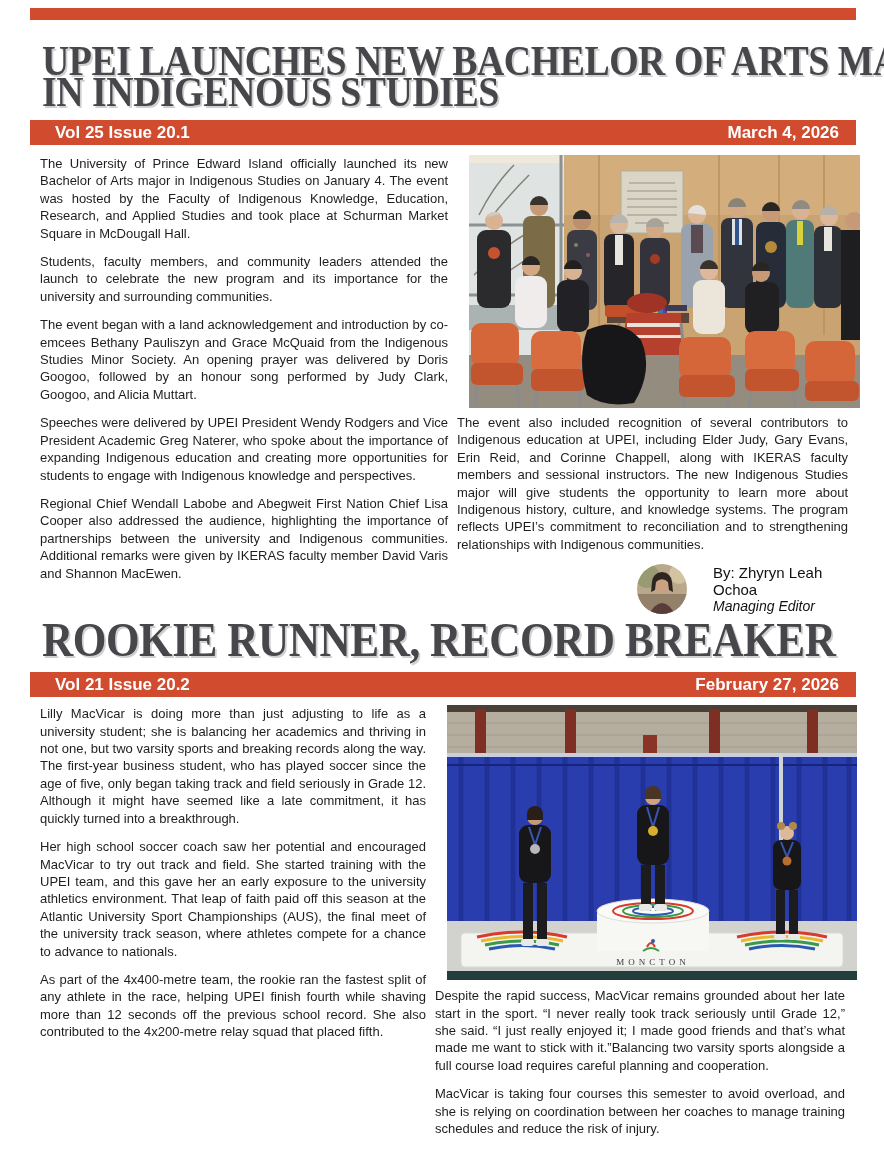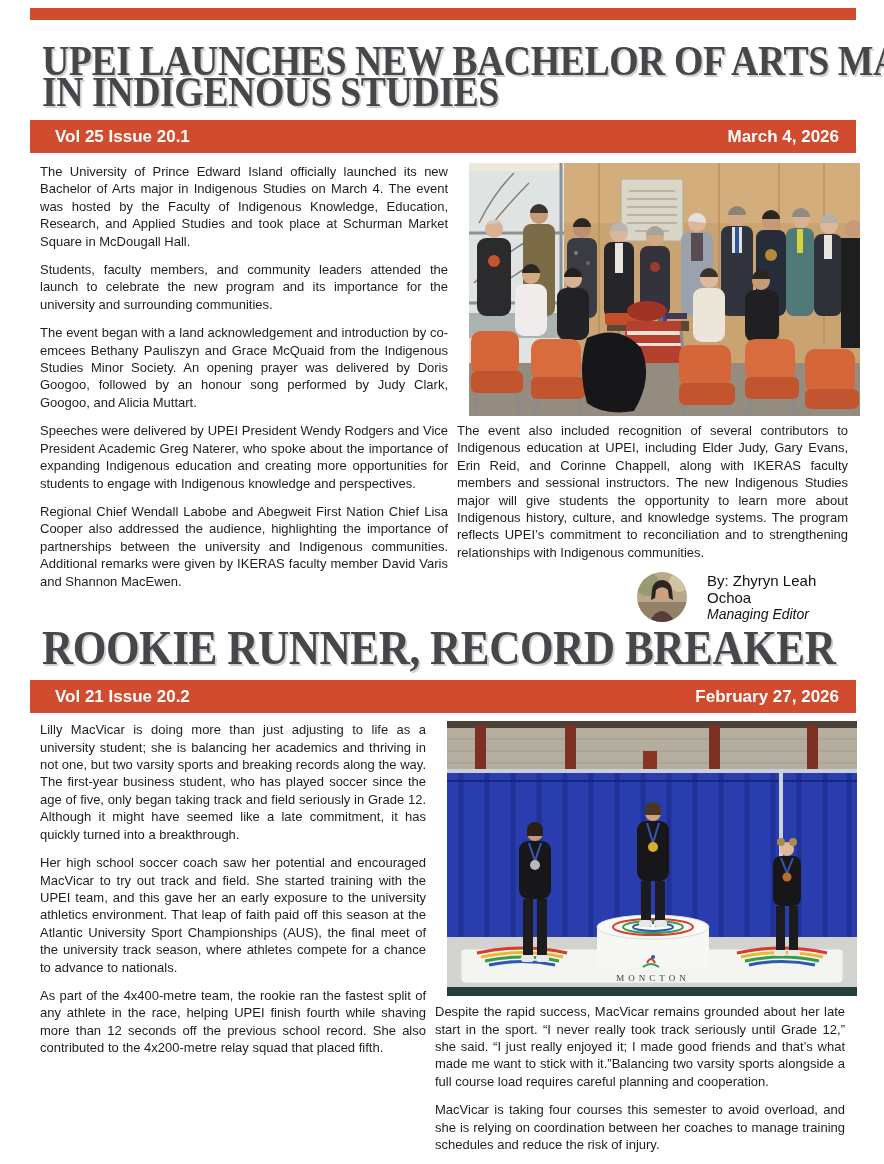--- a/index.html
+++ b/index.html
@@ -5,30 +5,30 @@
   html,body{margin:0;padding:0;background:#ffffff;}
   .page{position:relative;width:884px;height:1164px;background:#fff;overflow:hidden;
         font-family:"Liberation Sans", sans-serif;color:#1e1e1e;}
   .top-rule{margin:8px 28px 0 30px;height:12px;background:#d14b2e;}
   .headline{font-family:"Liberation Serif", serif;font-weight:700;color:#47474b;
             letter-spacing:-0.5px;margin:0;transform:scaleX(0.9);transform-origin:0 0;
             text-shadow:2px 2px 0 rgba(150,150,150,0.45);white-space:nowrap;}
   .headline span{display:block;}
   #h1a{font-size:42px;line-height:31px;margin:26px 0 0 42px;}
   #h1b{font-size:48px;line-height:40px;margin:6px 0 0 42px;}
-  .banner{margin:12px 28px 0 30px;height:33px;background:#d14b2e;color:#ffffff;
+  .banner{margin:12px 28px 0 30px;height:25px;background:#d14b2e;color:#ffffff;
           display:flex;align-items:center;justify-content:space-between;
           font-weight:700;font-size:17px;padding:0 17px 0 25px;box-sizing:border-box;}
   .cols{display:grid;margin-left:40px;column-gap:9px;}
   .cols.a1{grid-template-columns:408px 391px;margin-top:10px;}
   .cols.a2{grid-template-columns:386px 410px;margin-top:8px;}
   .col p{font-size:13px;line-height:17.4px;text-align:justify;margin:0 0 11px 0;}
   .photo{display:block;}
   .photo-frame{line-height:0;margin-bottom:6px;margin-left:12px;}
-  .byline{display:flex;align-items:center;gap:20px;margin-left:180px;margin-top:6px;}
+  .byline{display:flex;align-items:center;gap:26px;margin-left:180px;margin-top:6px;}
   .avatar{width:50px;height:50px;border-radius:50%;overflow:hidden;flex:0 0 auto;display:block;line-height:0;}
   .byline-name{font-size:15px;color:#111;}
   .byline-role{font-size:14px;font-style:italic;color:#111;margin-top:0;}
   .a2 .photo-frame{margin-bottom:7px;}
 </style>
 </head>
 <body>
 
 <div class="page">
 
@@ -39,21 +39,21 @@
     <span>IN INDIGENOUS STUDIES</span>
   </h1>
 
   <div class="banner">
     <span>Vol 25 Issue 20.1</span>
     <span>March 4, 2026</span>
   </div>
 
   <div class="cols a1">
     <div class="col">
-      <p>The University of Prince Edward Island officially launched its new Bachelor of Arts major in Indigenous Studies on March 4. The event was hosted by the Faculty of Indigenous Knowledge, Education, Research, and Applied Studies and took place at Schurman Market Square in McDougall Hall.</p>
+      <p>The University of Prince Edward Island officially launched its new Bachelor of Arts major in Indigenous Studies on January 4. The event was hosted by the Faculty of Indigenous Knowledge, Education, Research, and Applied Studies and took place at Schurman Market Square in McDougall Hall.</p>
       <p>Students, faculty members, and community leaders attended the launch to celebrate the new program and its importance for the university and surrounding communities.</p>
       <p>The event began with a land acknowledgement and introduction by co-emcees Bethany Pauliszyn and Grace McQuaid from the Indigenous Studies Minor Society. An opening prayer was delivered by Doris Googoo, followed by an honour song performed by Judy Clark, Googoo, and Alicia Muttart.</p>
       <p>Speeches were delivered by UPEI President Wendy Rodgers and Vice President Academic Greg Naterer, who spoke about the importance of expanding Indigenous education and creating more opportunities for students to engage with Indigenous knowledge and perspectives.</p>
       <p>Regional Chief Wendall Labobe and Abegweit First Nation Chief Lisa Cooper also addressed the audience, highlighting the importance of partnerships between the university and Indigenous communities. Additional remarks were given by IKERAS faculty member David Varis and Shannon MacEwen.</p>
     </div>
     <div class="col">
       <div class="photo-frame">
         <svg class="photo" width="391" height="253" viewBox="0 0 391 253">
 
           <rect x="0" y="0" width="391" height="253" fill="#c9a472"></rect>

